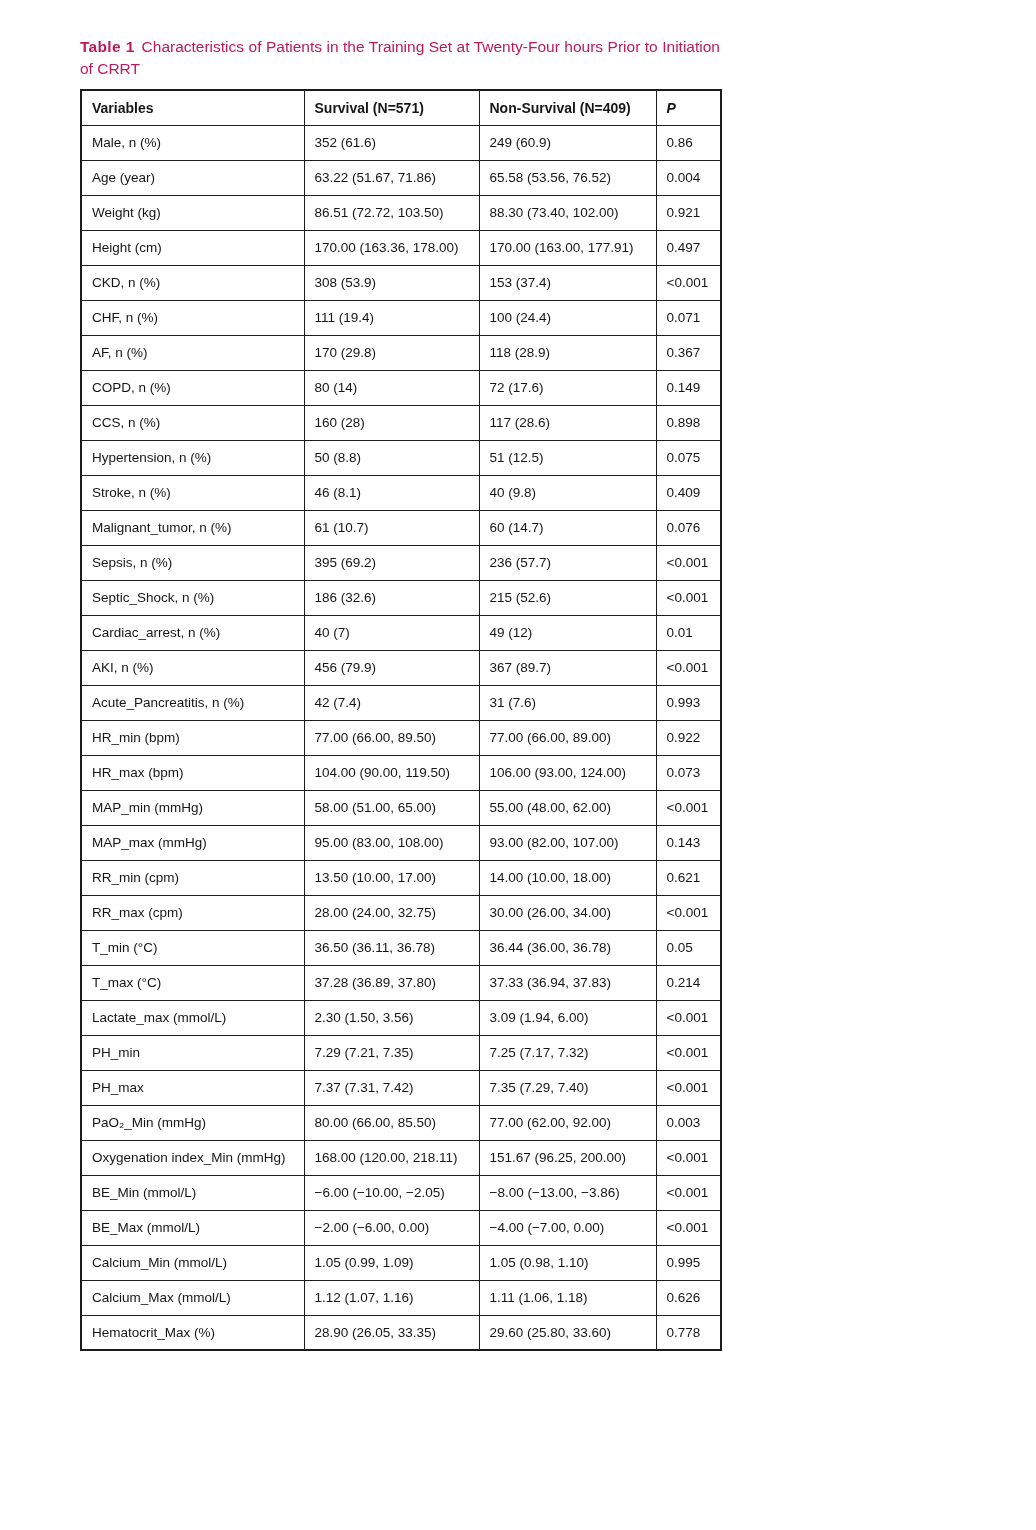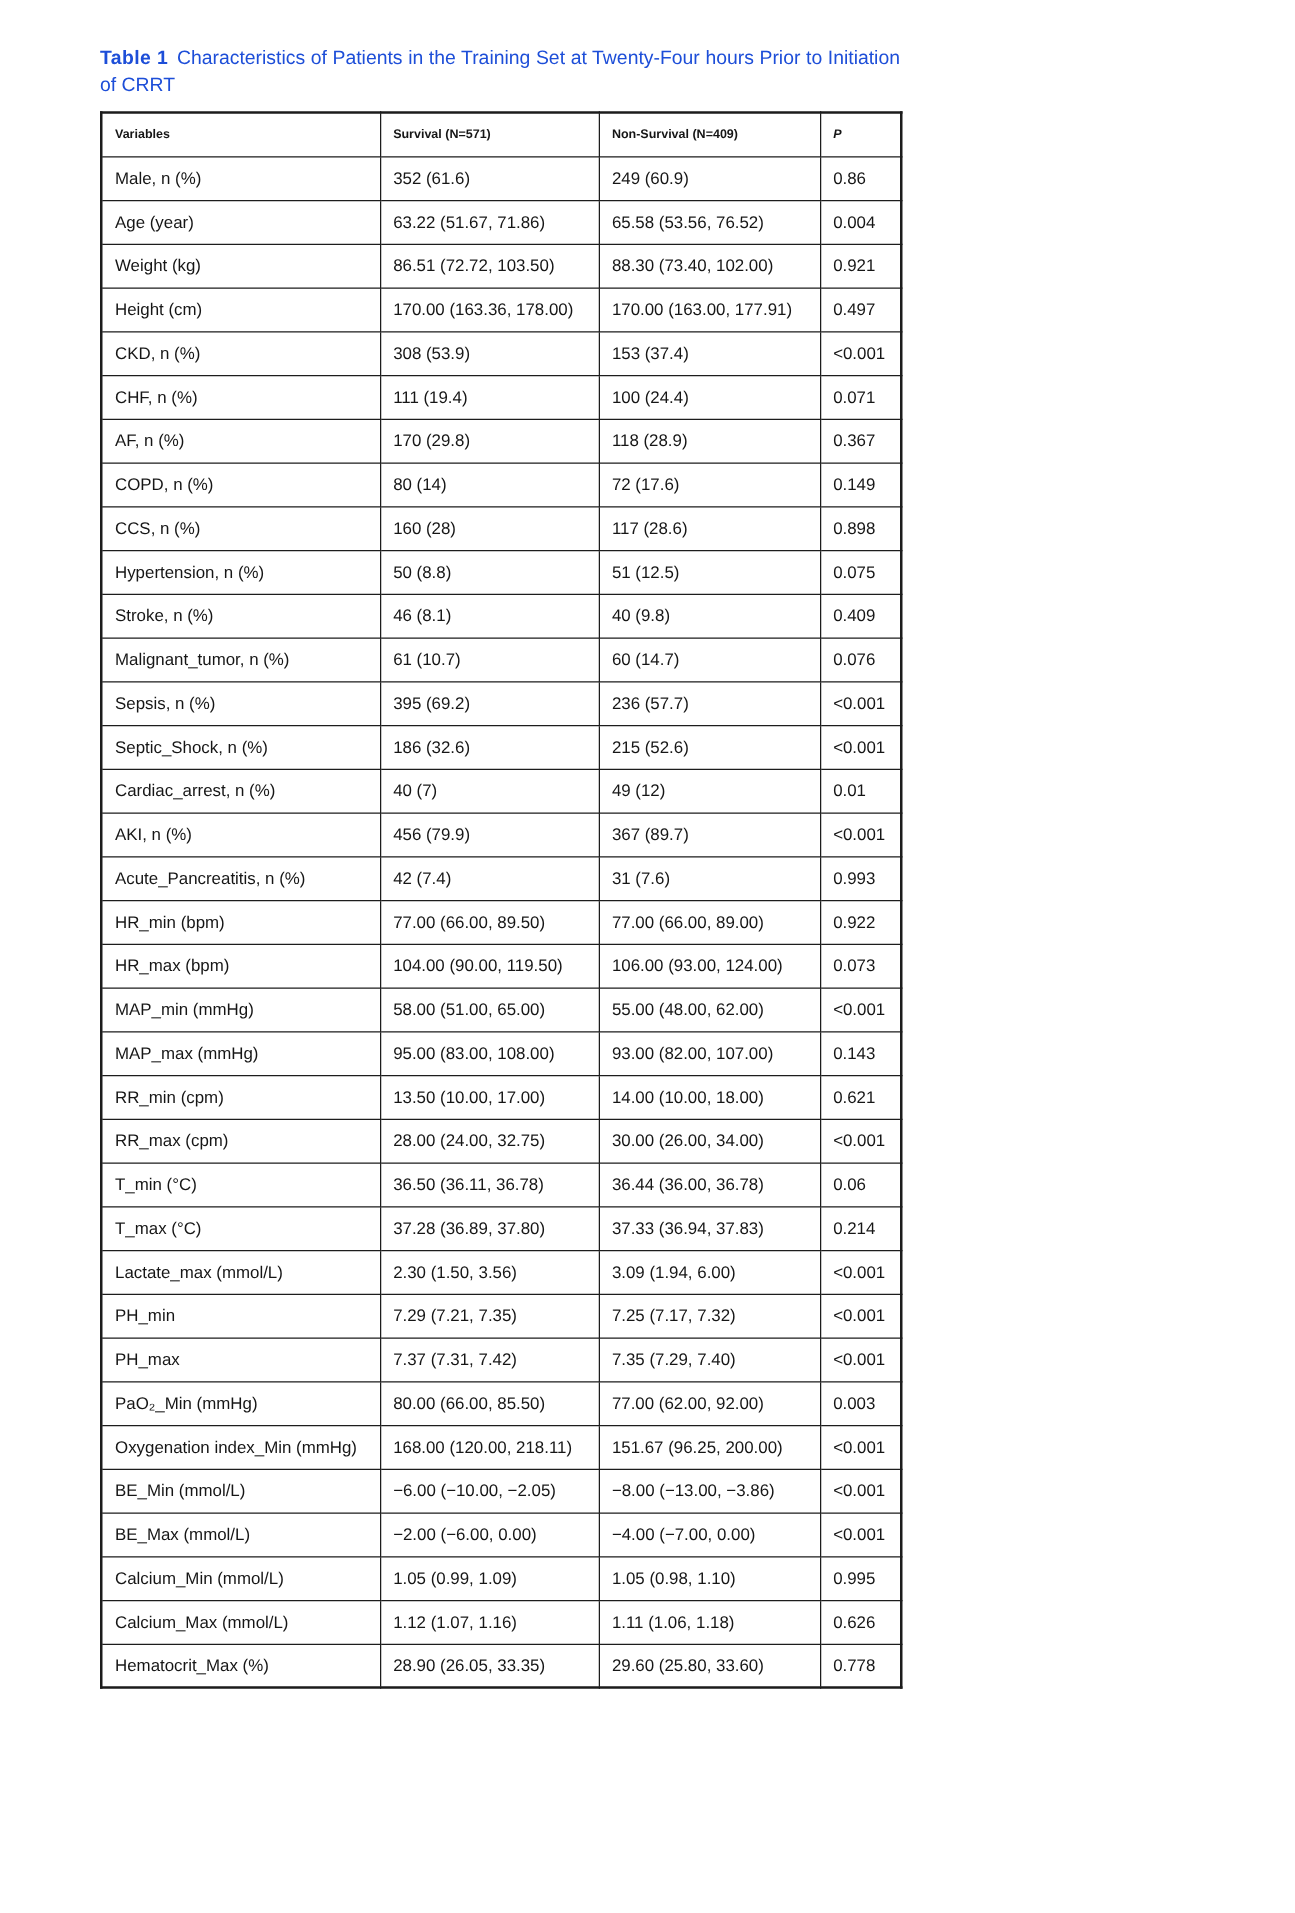--- a/index.html
+++ b/index.html
@@ -14,21 +14,21 @@
   .content {
     position: absolute;
     left: 80px;
     top: 36px;
     width: 640px;
   }
   .caption {
     font-size: 15.5px;
     line-height: 22px;
     text-align: justify;
-    color: #1d4ed8;
+    color: #be185d;
     margin-bottom: 9px;
   }
   .caption .caption-label {
     font-weight: bold;
     margin-right: 7px;
     letter-spacing: 0.3px;
   }
   table.data-table {
     width: 640px;
     border-collapse: collapse;
@@ -42,21 +42,21 @@
     padding: 2px 6px 2px 10px;
     vertical-align: middle;
     text-align: left;
     font-size: 13.5px;
     color: #161616;
     white-space: nowrap;
     overflow: hidden;
   }
   table.data-table th {
     font-weight: bold;
-    font-size: 10px;
+    font-size: 14px;
   }
   table.data-table th.p-header { font-style: italic; }
   col.c-var  { width: 223px; }
   col.c-surv { width: 175px; }
   col.c-non  { width: 177px; }
   col.c-p    { width: 65px; }
 </style>
 </head>
 <body>
 
@@ -216,21 +216,21 @@
         <tr>
           <td>RR_max (cpm)</td>
           <td>28.00 (24.00, 32.75)</td>
           <td>30.00 (26.00, 34.00)</td>
           <td>&lt;0.001</td>
         </tr>
         <tr>
           <td>T_min (°C)</td>
           <td>36.50 (36.11, 36.78)</td>
           <td>36.44 (36.00, 36.78)</td>
-          <td>0.06</td>
+          <td>0.05</td>
         </tr>
         <tr>
           <td>T_max (°C)</td>
           <td>37.28 (36.89, 37.80)</td>
           <td>37.33 (36.94, 37.83)</td>
           <td>0.214</td>
         </tr>
         <tr>
           <td>Lactate_max (mmol/L)</td>
           <td>2.30 (1.50, 3.56)</td>

